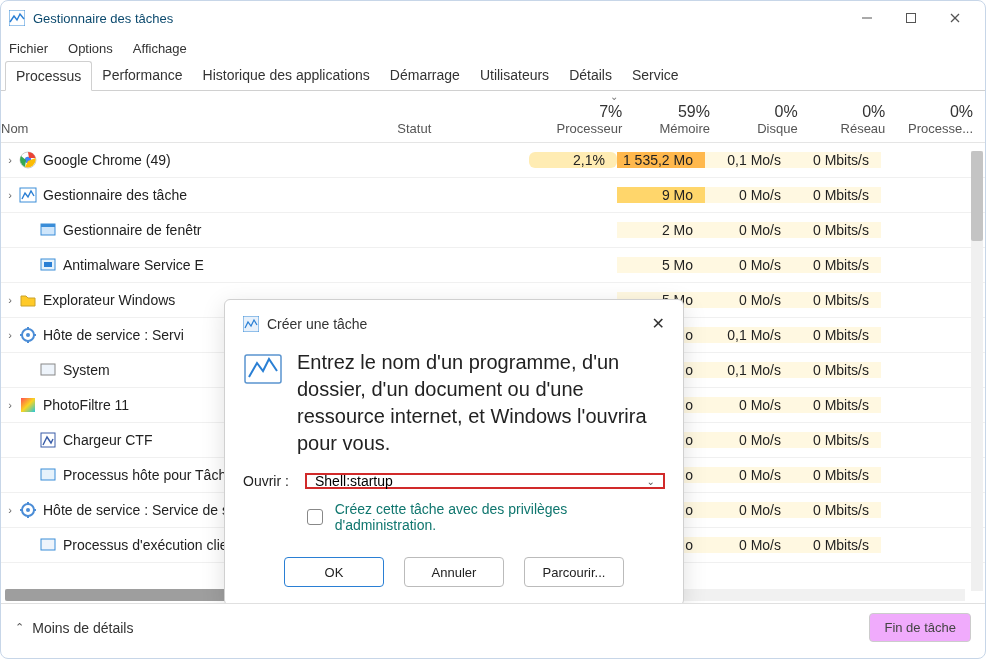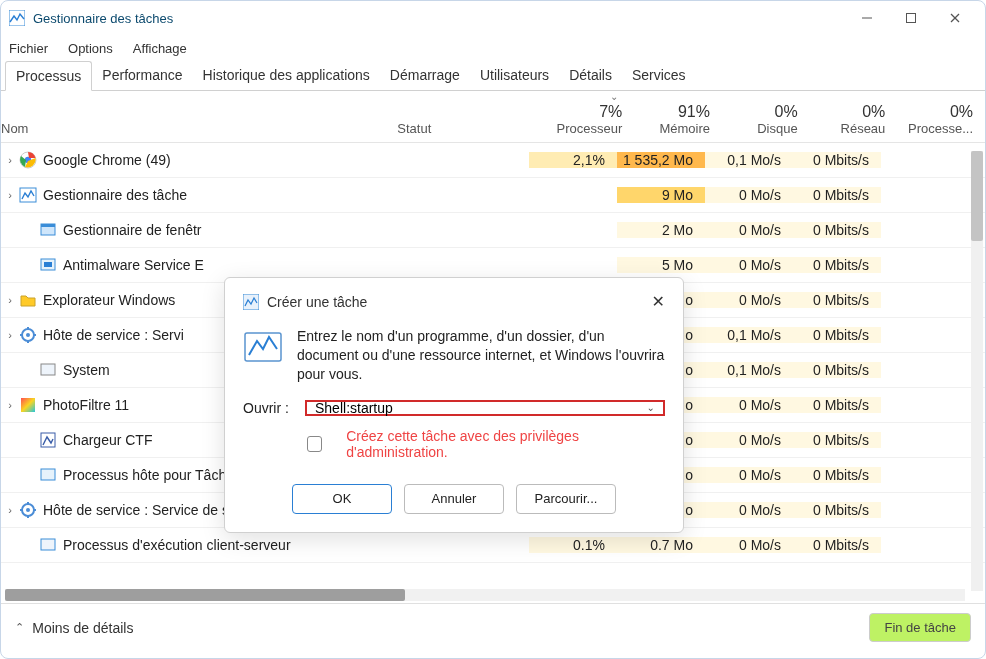--- a/index.html
+++ b/index.html
@@ -23,47 +23,47 @@
 .header-row .pct { font-size: 16px; color: #333; display: block; }
 .header-row .lbl { font-size: 13px; }
 .row { display: flex; height: 35px; align-items: center; font-size: 14px; color: #222; border-bottom: 1px solid #f0f0f0; }
 .row .chev { width: 18px; text-align: center; color: #666; font-size: 11px; }
 .row .icon { width: 18px; height: 18px; margin-right: 6px; display: inline-flex; align-items: center; justify-content: center; }
 .row .name { flex: 0 0 360px; display: flex; align-items: center; overflow: hidden; white-space: nowrap; }
 .row .name.indent { padding-left: 20px; }
 .row .status { width: 150px; }
 .row .cpu, .row .mem, .row .disk, .row .net, .row .gpu { width: 88px; text-align: right; padding-right: 12px; }
 .heat-low { background: #fff8e1; }
-.heat-med { background: #ffecb3; }
+.heat-med { background: #ffecb3; border-radius: 6px; }
 .heat-hi  { background: #ffd66b; }
 .heat-vhi { background: #ffb84d; }
 .scrollbar-v { position: absolute; right: 2px; top: 60px; width: 12px; height: 440px; background: #f0f0f0; }
 .scrollbar-v .thumb { width: 100%; height: 90px; background: #c4c4c4; border-radius: 2px; }
 .scrollbar-h { position: absolute; left: 4px; bottom: 2px; width: 960px; height: 12px; background: #f1f1f1; }
 .scrollbar-h .thumb { height: 100%; width: 400px; background: #9e9e9e; border-radius: 2px; }
 .footer { height: 48px; border-top: 1px solid #e0e0e0; display: flex; align-items: center; padding: 0 14px; justify-content: space-between; font-size: 14px; }
 .footer .left { display: flex; align-items: center; gap: 8px; color: #333; }
 .footer .chev-up { font-size: 11px; color: #555; }
-.end-task { border: 1px solid #ccc; background: #bef264; padding: 6px 14px; border-radius: 4px; color: #444; font-size: 13px; }
-
-
-.dialog { position: absolute; left: 223px; top: 186px; width: 460px; background: #fff; border: 1px solid #d0d0d0; border-radius: 6px; box-shadow: 0 6px 24px rgba(0,0,0,0.12); padding: 14px 18px 18px 18px; }
+.end-task { border: 1px solid #ccc; background: #f0abfc; padding: 6px 14px; border-radius: 4px; color: #444; font-size: 13px; }
+
+
+.dialog { position: absolute; left: 223px; top: 208px; width: 460px; background: #fff; border: 1px solid #d0d0d0; border-radius: 6px; box-shadow: 0 6px 24px rgba(0,0,0,0.12); padding: 14px 18px 18px 18px; }
 .dialog .dlg-title { display: flex; align-items: center; font-size: 14px; color: #333; margin-bottom: 16px; }
 .dialog .dlg-title .dlg-icon { width: 16px; height: 16px; margin-right: 8px; }
 .dialog .dlg-title .close { margin-left: auto; font-size: 16px; color: #333; }
 .dialog .body { display: flex; gap: 14px; }
 .dialog .run-icon { width: 40px; height: 40px; flex-shrink: 0; }
-.dialog .instr { font-size: 14px; color: #222; line-height: 1.35; }
+.dialog .instr { font-size: 20px; color: #222; line-height: 1.35; }
 .dialog .open-row { display: flex; align-items: center; margin-top: 16px; gap: 8px; }
 .dialog .open-label { font-size: 14px; color: #222; width: 54px; }
 .dialog .combo { flex: 1; border: 2px solid #d12a2a; height: 16px; display: flex; align-items: center; padding: 0 8px; font-size: 14px; justify-content: space-between; }
 .dialog .combo .caret { font-size: 10px; color: #555; }
-.dialog .admin-row { display: flex; align-items: center; gap: 24px; margin-top: 12px; padding-left: 64px; font-size: 14px; color: #ef4444; }
+.dialog .admin-row { display: flex; align-items: center; gap: 12px; margin-top: 12px; padding-left: 64px; font-size: 14px; color: #0f766e; }
 .dialog .admin-row .chk { width: 16px; height: 16px; border: 1px solid #888; border-radius: 3px; }
-.dialog .buttons { display: flex; gap: 12px; justify-content: center; margin-top: 24px; }
+.dialog .buttons { display: flex; gap: 20px; justify-content: center; margin-top: 24px; }
 .dialog .buttons button { width: 100px; height: 30px; border: 1px solid #2a7fd4; background: #fff; border-radius: 4px; font-size: 13px; color: #222; }
 .dialog .buttons button.secondary { border-color: #bbb; }
 .svg-icon { display: block; }
 </style>
 </head>
 <body>
 
 <div class="titlebar">
   <span class="app-icon">
     <svg class="svg-icon" viewBox="0 0 16 16">
@@ -98,30 +98,30 @@
   <span>Affichage</span>
 </div>
 
 <div class="tabs">
   <div class="tab active">Processus</div>
   <div class="tab">Performance</div>
   <div class="tab">Historique des applications</div>
   <div class="tab">Démarrage</div>
   <div class="tab">Utilisateurs</div>
   <div class="tab">Détails</div>
-  <div class="tab">Services</div>
+  <div class="tab">Service</div>
 </div>
 
 <div class="content">
 
   <div class="header-row">
     <div class="col-name">Nom</div>
     <div class="col-status">Statut</div>
     <div class="col-cpu"><span class="sort">⌄</span><span class="pct">7%</span><span class="lbl">Processeur</span></div>
-    <div class="col-mem"><span class="pct">91%</span><span class="lbl">Mémoire</span></div>
+    <div class="col-mem"><span class="pct">59%</span><span class="lbl">Mémoire</span></div>
     <div class="col-disk"><span class="pct">0%</span><span class="lbl">Disque</span></div>
     <div class="col-net"><span class="pct">0%</span><span class="lbl">Réseau</span></div>
     <div class="col-gpu"><span class="pct">0%</span><span class="lbl">Processe...</span></div>
   </div>
 
   <div id="rows">
       <div class="row">
         <span class="chev">›</span>
         <div class="name">
           <span class="icon">

